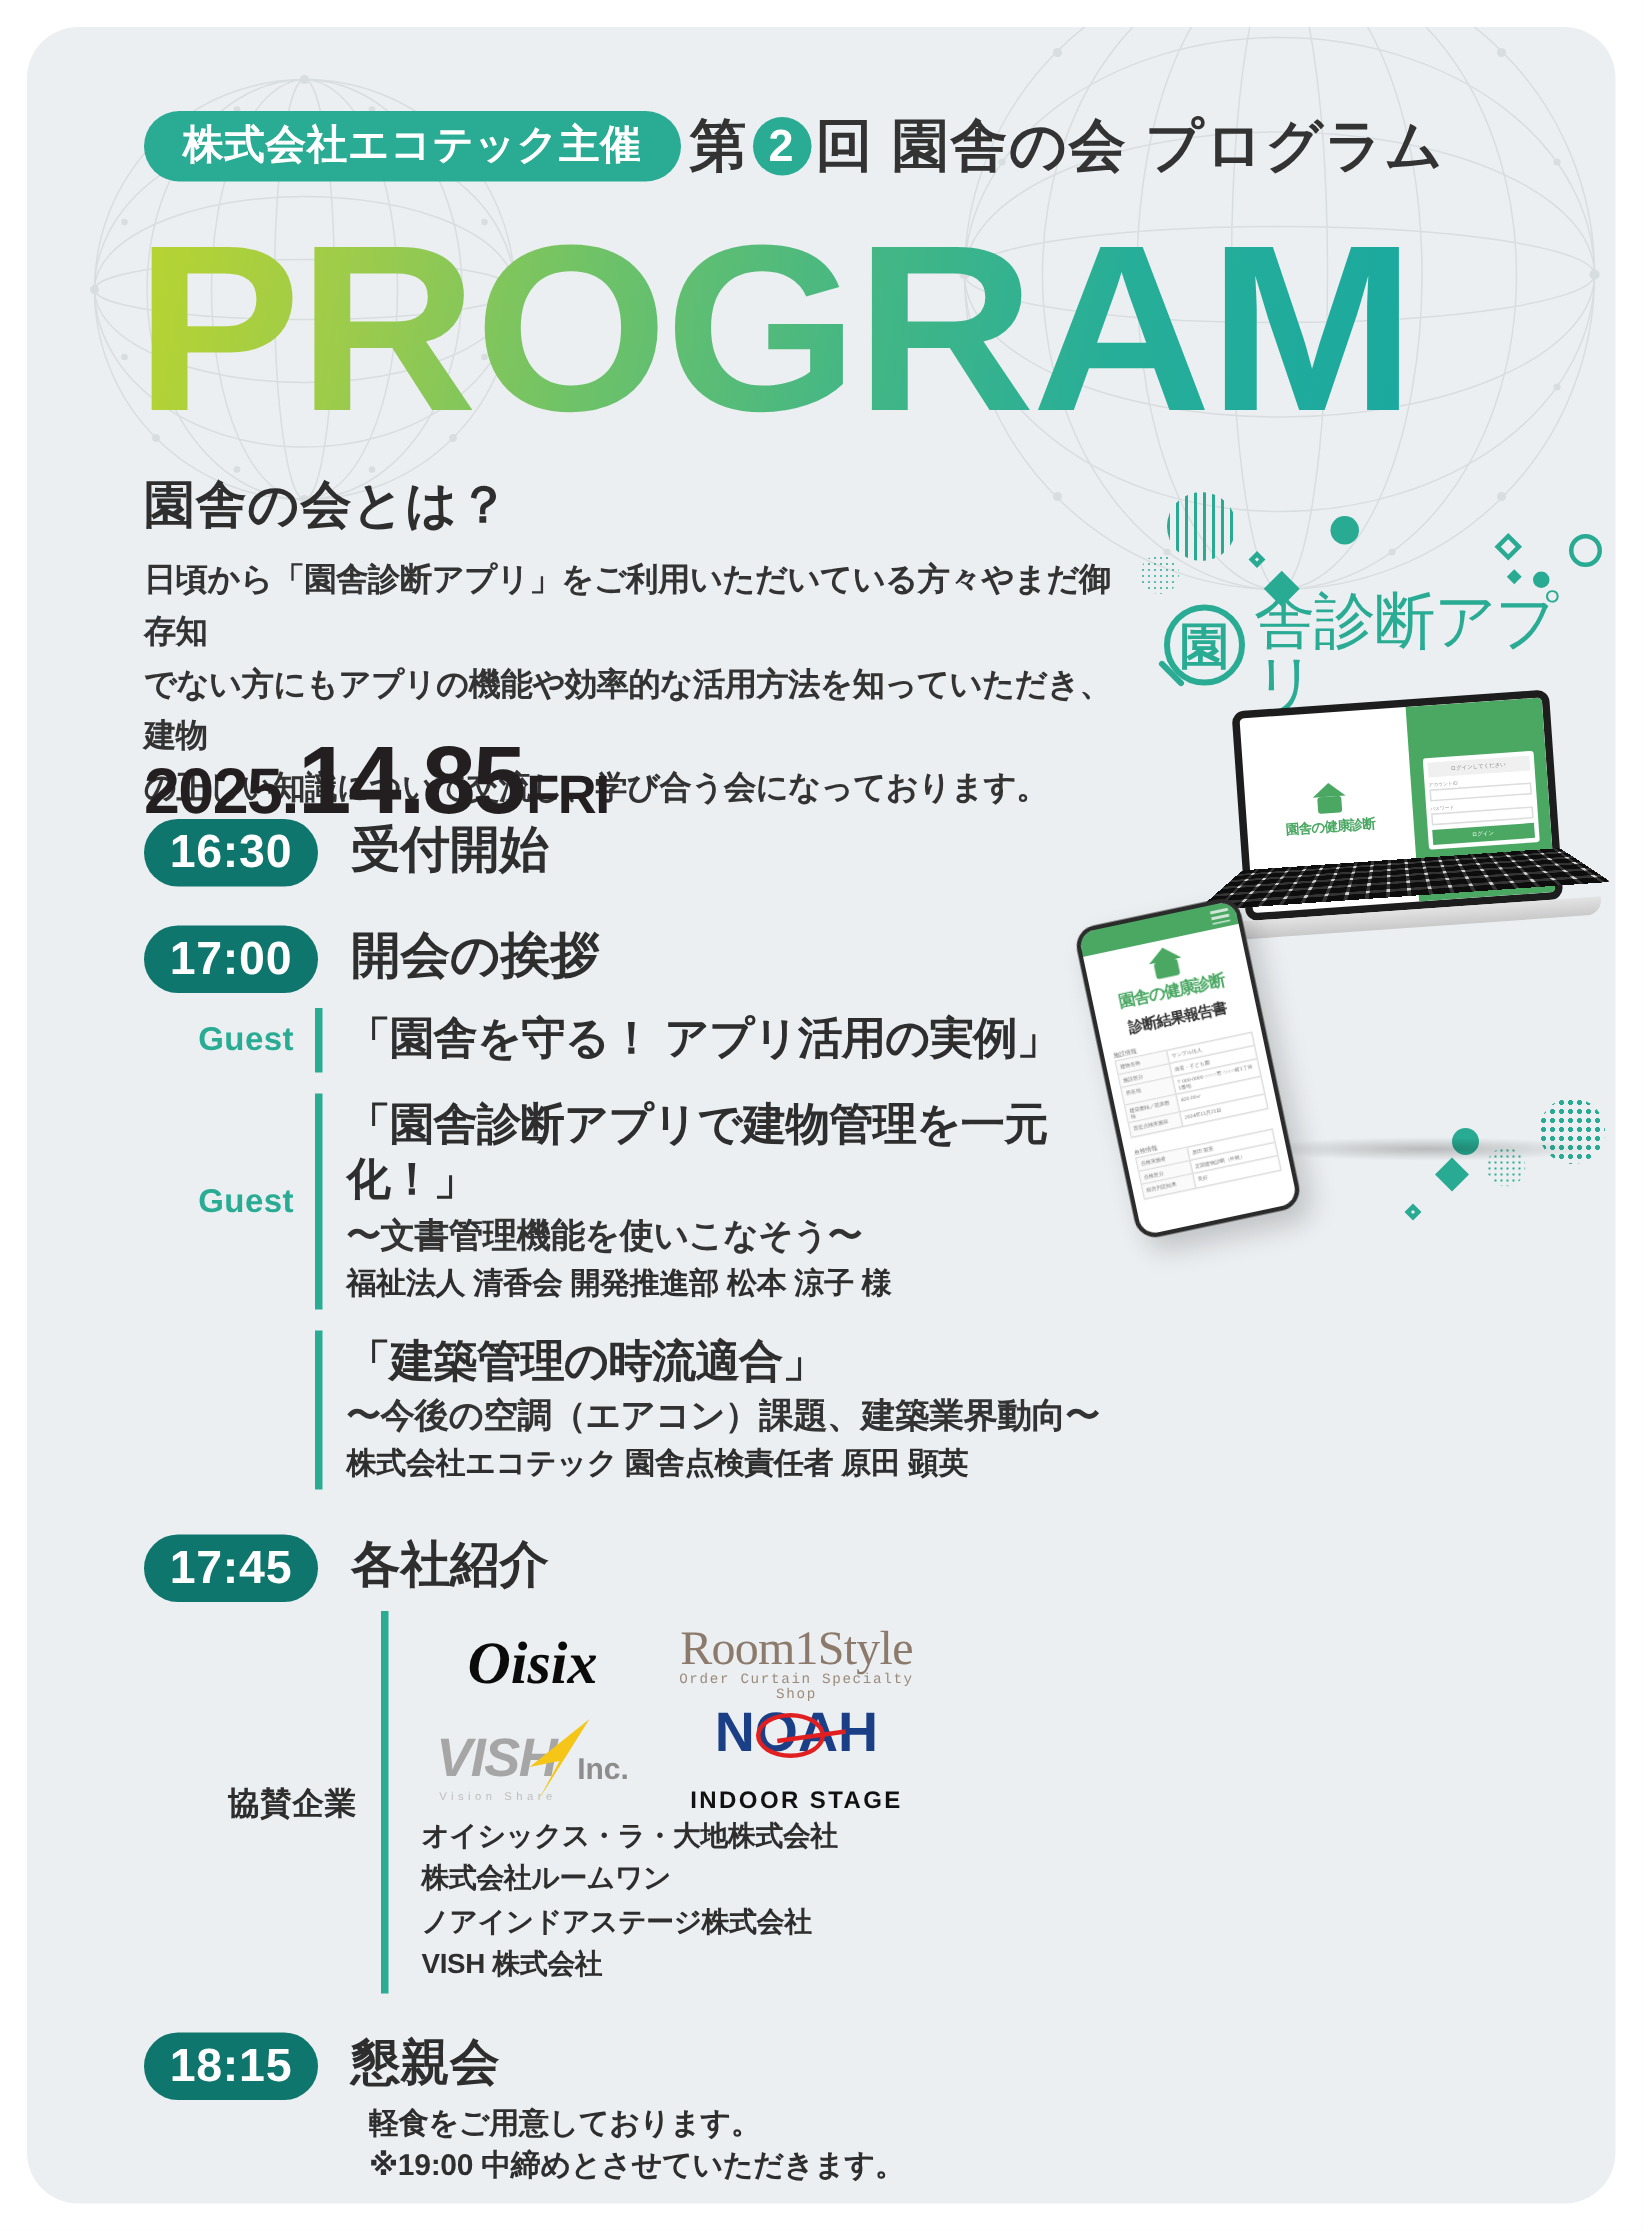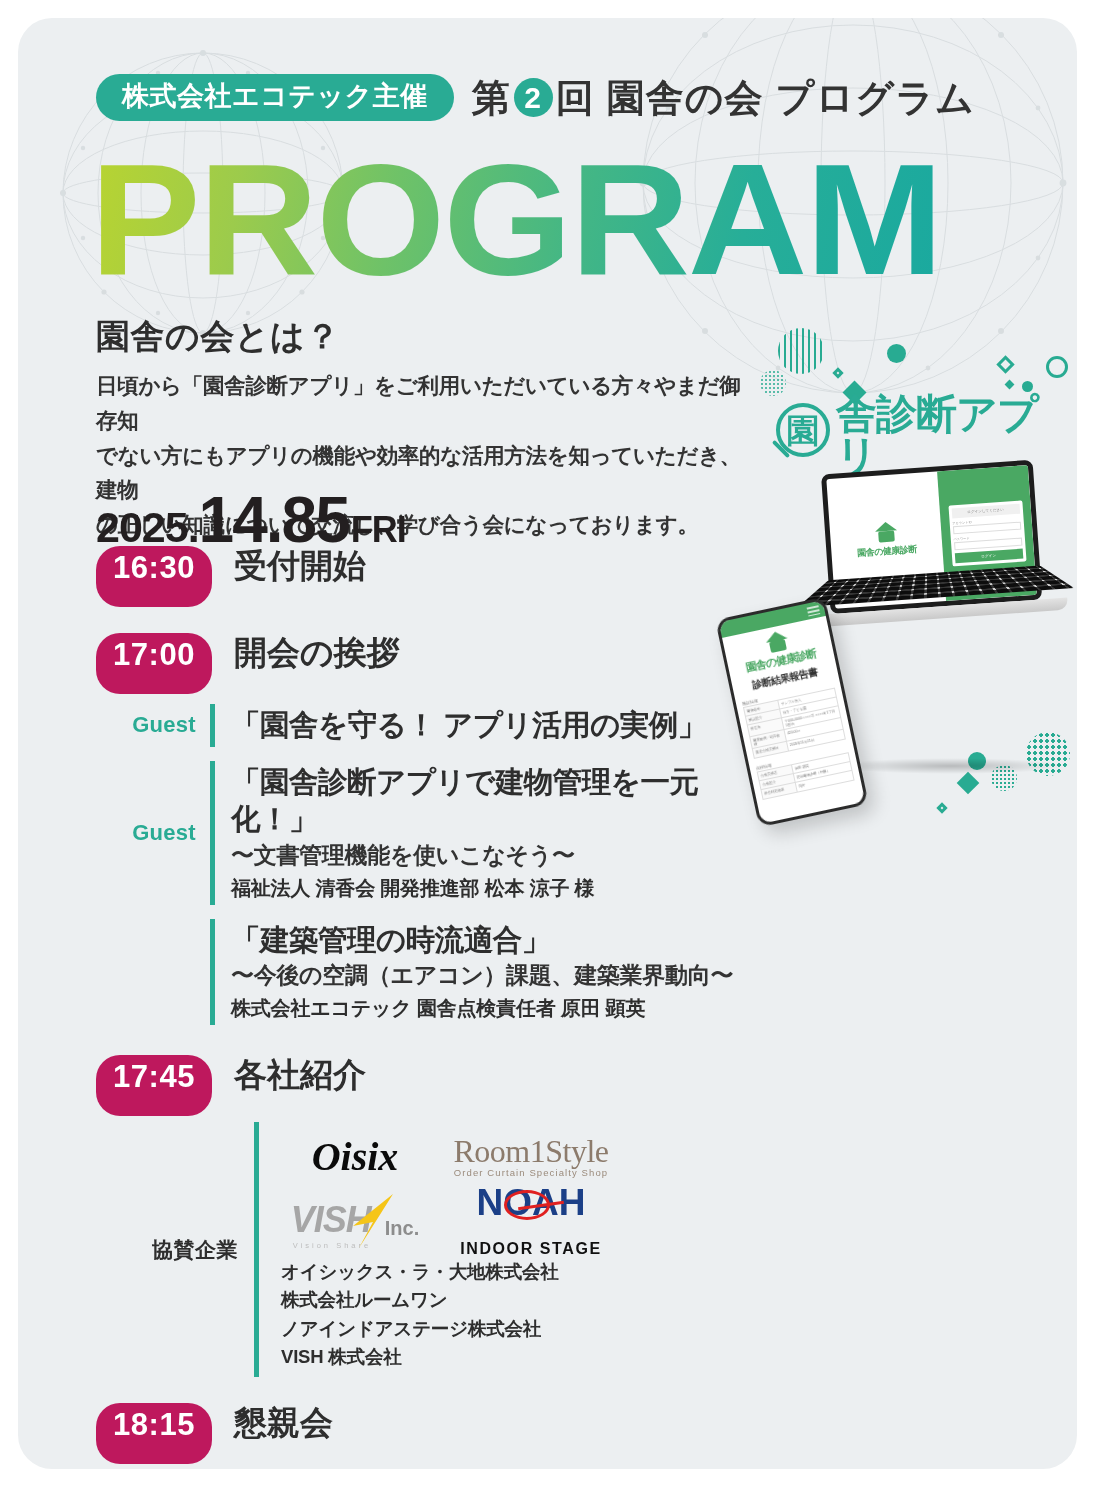--- a/index.html
+++ b/index.html
@@ -69,21 +69,21 @@
     border-radius: 50%;
   }
 
   
   .header-row {
     position: absolute;
     left: 78px;
     top: 56px;
     display: flex;
     align-items: center;
-    gap: 18px;
+    gap: 6px;
   }
   .host-pill {
     background: #29ab94;
     color: #ffffff;
     font-size: 27px;
     font-weight: bold;
     letter-spacing: .5px;
     padding: 9px 26px 11px;
     border-radius: 26px;
     white-space: nowrap;
@@ -173,26 +173,26 @@
   .date-md { font-size: 64px; letter-spacing: -2px; }
   .date-dow { font-size: 36px; margin-left: 2px; }
 
   
   .schedule { position: absolute; left: 78px; top: 528px; width: 660px; }
 
   .slot { display: flex; align-items: flex-start; }
   .time-pill {
     flex: 0 0 auto;
     width: 116px;
-    background: #be185d;
+    background: #0f766e;
     color: #ffffff;
     font-size: 31px;
     font-weight: bold;
     text-align: center;
-    padding: 6px 0 24px;
+    padding: 6px 0 8px;
     border-radius: 24px;
     line-height: 1;
     letter-spacing: .5px;
   }
   .slot-title {
     font-size: 33px;
     font-weight: bold;
     color: #2e2e2e;
     margin-left: 22px;
     line-height: 1.15;
@@ -280,21 +280,21 @@
     letter-spacing: 0px;
   }
   .logo-room1 { text-align: center; line-height: 1; }
   .logo-room1 .r1-main {
     font-family: "Liberation Serif", "DejaVu Serif", serif;
     font-size: 32px;
     color: #8c7b6c;
     letter-spacing: -.5px;
   }
   .logo-room1 .r1-sub {
-    font-family: Liberation Sans, sans-serif;
+    font-family: Liberation Mono, monospace;
     font-size: 9.5px;
     color: #9b8b7c;
     letter-spacing: 1.1px;
     margin-top: 1px;
   }
   .logo-vish { position: relative; display: flex; align-items: flex-end; }
   .logo-vish .v-main {
     font-size: 36px;
     font-weight: bold;
     font-style: italic;
@@ -406,21 +406,21 @@
   .app-logo .glass-handle {
     position: absolute;
     left: -4px; top: 44px;
     width: 22px; height: 4px;
     background: #29ab94;
     transform: rotate(45deg);
     border-radius: 2px;
   }
   .app-logo .app-text {
     font-size: 41px;
-    font-weight: bold;
+    font-weight: normal;
     color: #29ab94;
     letter-spacing: -1px;
     line-height: 1;
     margin-left: 2px;
   }
 
   
   .devices { position: absolute; left: 700px; top: 440px; width: 400px; height: 400px; }
 
   .laptop { position: absolute; left: 108px; top: 8px; transform: rotate(-4deg); }

